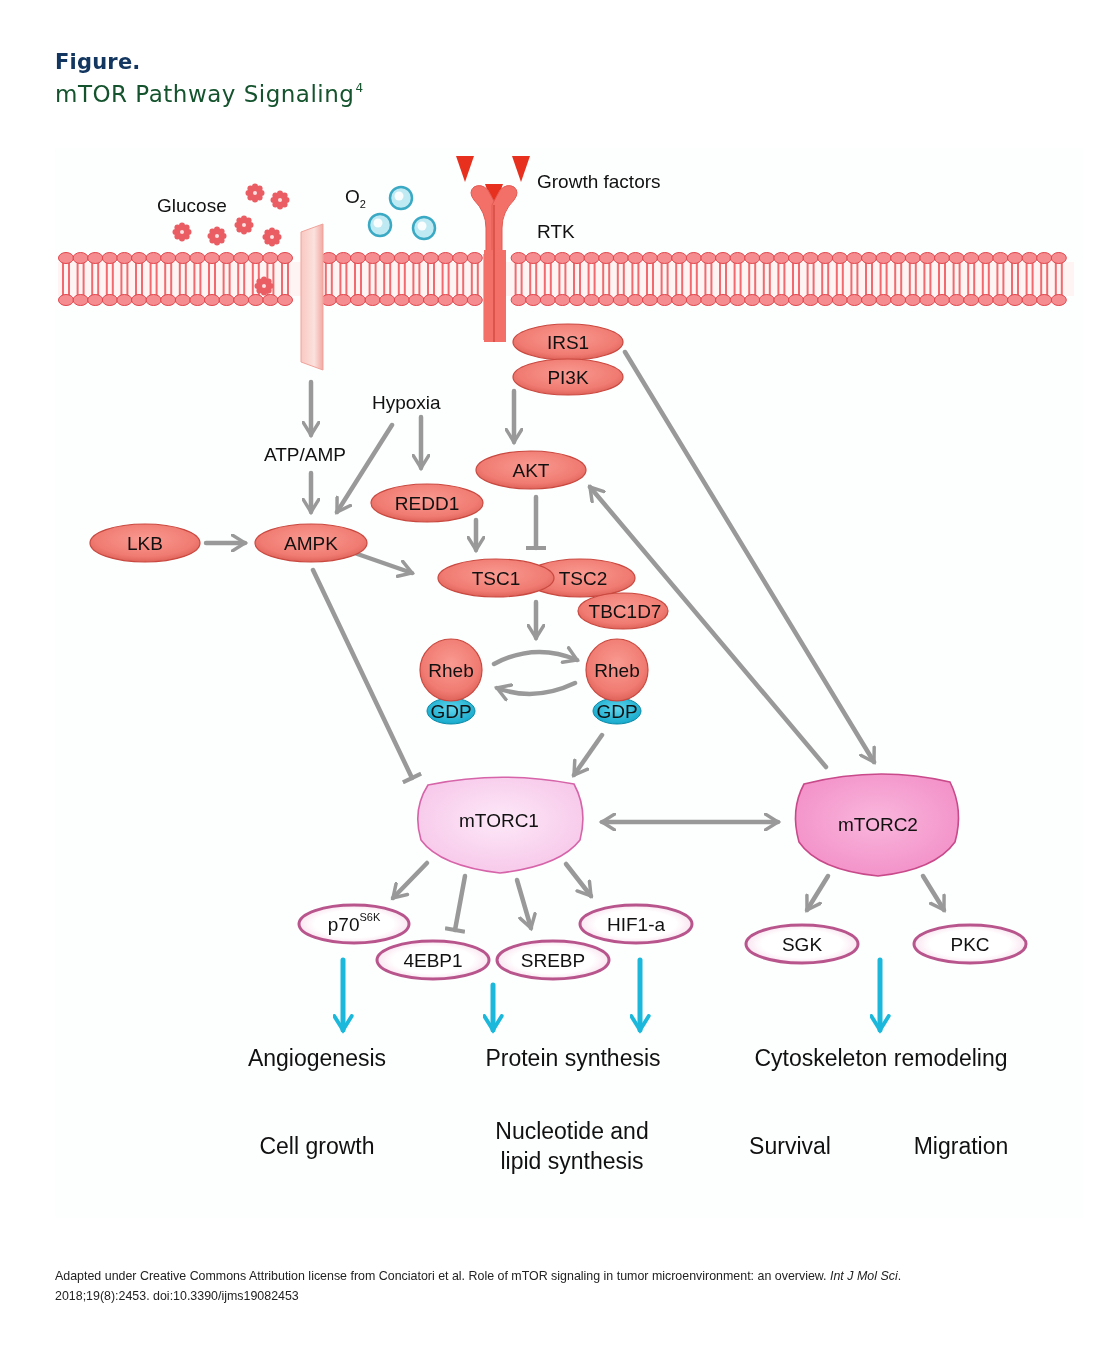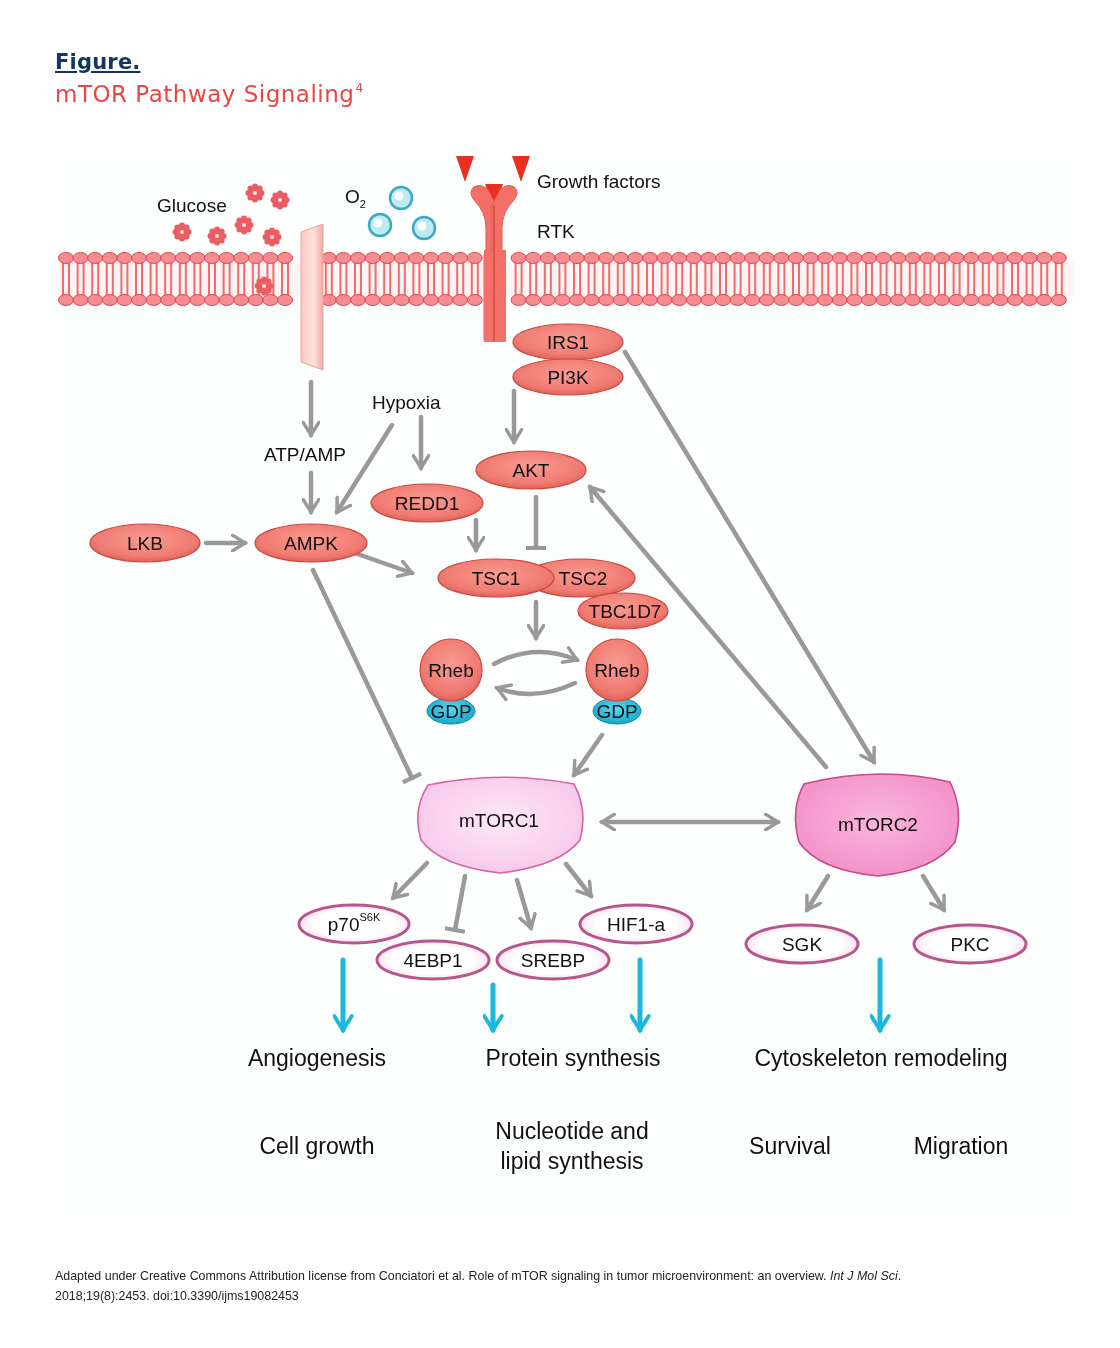--- a/index.html
+++ b/index.html
@@ -1,18 +1,18 @@
 <!DOCTYPE html>
 <html><head>
 <meta charset="utf-8">
 <style>
   html, body { margin: 0; padding: 0; background: #ffffff; }
   body { width: 1120px; height: 1348px; position: relative; overflow: hidden; font-family: "Liberation Sans", sans-serif; }
-  .fig-label { position: absolute; left: 55px; top: 50px; font-size: 21px; font-weight: bold; color: #12365f; font-family: "DejaVu Sans", sans-serif; letter-spacing: 0.2px; text-decoration: underline; }
-  .fig-title { position: absolute; left: 55px; top: 81px; font-size: 23px; color: #ef4444; font-family: "DejaVu Sans", sans-serif; letter-spacing: 0.5px; }
+  .fig-label { position: absolute; left: 55px; top: 50px; font-size: 21px; font-weight: bold; color: #12365f; font-family: "DejaVu Sans", sans-serif; letter-spacing: 0.2px; }
+  .fig-title { position: absolute; left: 55px; top: 81px; font-size: 23px; color: #14532d; font-family: "DejaVu Sans", sans-serif; letter-spacing: 0.5px; }
   .fig-title sup { font-size: 12px; vertical-align: 10px; margin-left: 1px; }
   .diagram-panel { position: absolute; left: 55px; top: 148px; width: 1028px; height: 1070px; background: #fdfefe; }
   svg#diagram { position: absolute; left: 0; top: 0; width: 1120px; height: 1348px; }
   .caption { position: absolute; left: 55px; top: 1266px; width: 1040px; font-size: 13.5px; color: #222; line-height: 20px; font-family: "Liberation Sans", sans-serif; transform: scaleX(0.92); transform-origin: left top; }
   .caption i { font-style: italic; }
   svg text { font-family: "Liberation Sans", sans-serif; }
   .lbl { font-size: 19px; fill: #111; }
   .node-txt { font-size: 19px; fill: #111; text-anchor: middle; dominant-baseline: central; }
   .out-txt { font-size: 23px; fill: #111; text-anchor: middle; }
 </style>

